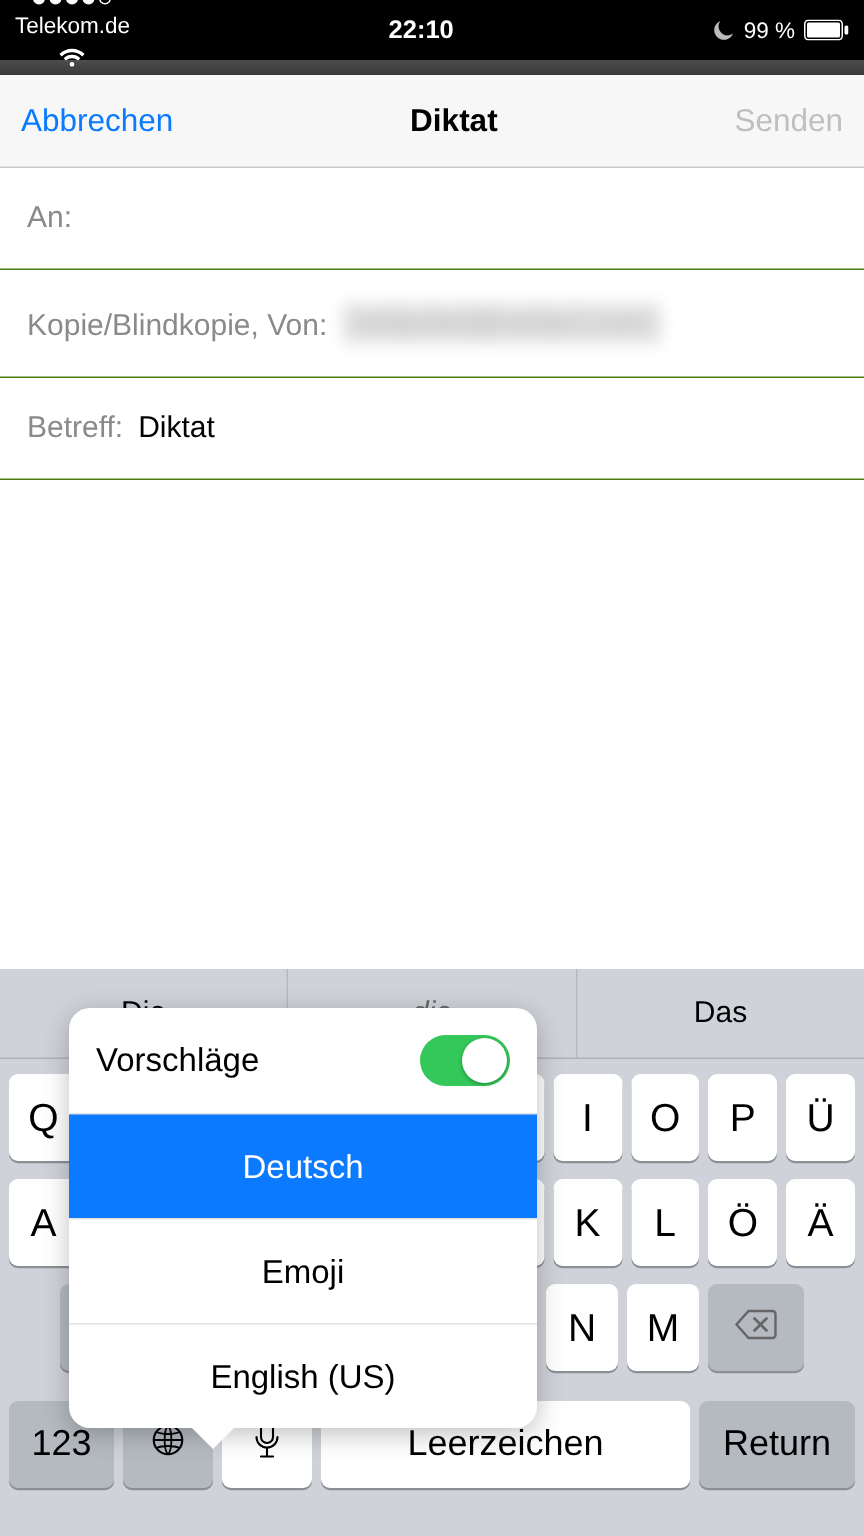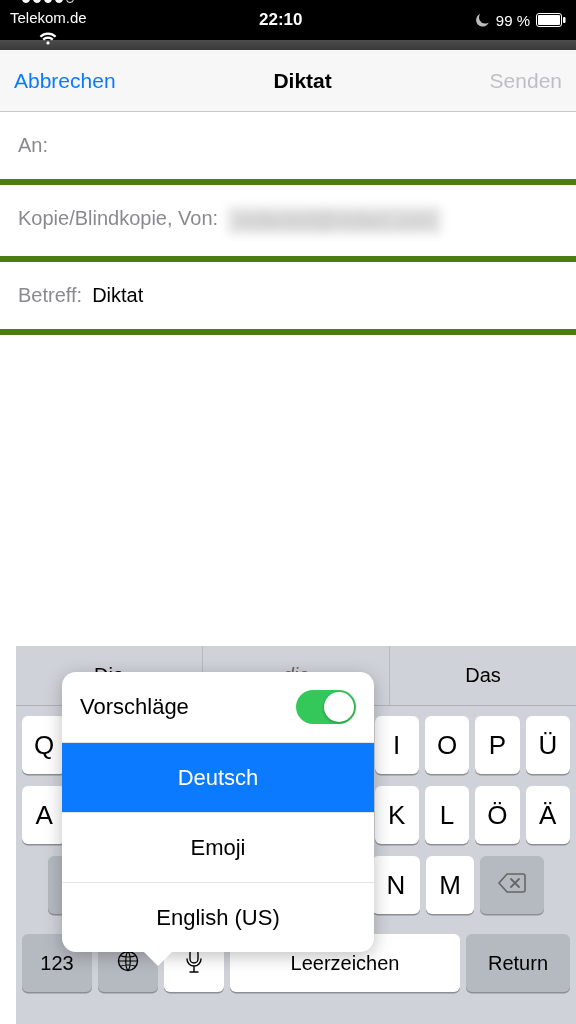--- a/index.html
+++ b/index.html
@@ -17,41 +17,41 @@
   .wifi-icon, .moon-icon, .battery-icon { display: inline-flex; }
 
   
   .window-tab { height: 10px; background: linear-gradient(#4c4c4c,#3a3a3a); }
   .nav-bar { height: 62px; background: #f7f7f8; border-bottom: 1px solid #c7c7c9; display: flex; align-items: center; justify-content: space-between; padding: 0 14px; gap: 40px; }
   .nav-left { color: #0b7aff; font-size: 21px; }
   .nav-title { font-weight: 700; font-size: 21px; color: #000; }
   .nav-right { color: #bfbfc3; font-size: 21px; }
 
   
-  .field { padding: 22px 18px; border-bottom: 6px solid #4d7c0f; display: flex; align-items: flex-start; gap: 10px; font-size: 20px; }
+  .field { padding: 22px 18px; border-bottom: 1px solid #4d7c0f; display: flex; align-items: flex-end; gap: 10px; font-size: 20px; }
   .field-label { color: #8a8a8e; }
   .field-value { color: #000; }
   .blur { filter: blur(5px); color:#bdbdbd; background:#e2e2e2; padding:2px 8px; border-radius:3px;}
   .body-area { height: 260px; }
 
   
-  .kbd { position: absolute; bottom: 0; left: 16px; right: 0; height: 378px; background: #cfd3d9; }
+  .kbd { position: absolute; bottom: 0; left: 0; right: 0; height: 378px; background: #cfd3d9; }
   .sugg-row { height: 60px; display: flex; border-bottom: 1px solid #aeb2b8; }
   .sugg { flex: 1; display:flex; align-items:center; justify-content:center; color:#000; font-size:20px; border-right:1px solid #b7bbc0;}
   .sugg:nth-child(2) { font-style: italic; color:#666;}
   .sugg:last-child { border-right:none; }
 
   .key-rows { padding: 10px 6px 8px 6px; }
   .key-row { display:flex; gap:6px; margin-bottom:12px; justify-content:center;}
   .key { background:#fff; border-radius:6px; height:58px; flex:1; display:flex; align-items:center; justify-content:center; font-size:26px; color:#000; box-shadow:0 1.5px 0 #8c8f94; max-width:48px;}
   .key.special { background:#b5bac1; color:#000; flex:none; }
   .key.wide { max-width:none; }
 
   .bottom-row { display:flex; gap:6px; padding:0 6px 8px 6px; }
-  .bkey { background:#b5bac1; border-radius:6px; height:58px; display:flex; align-items:center; justify-content:center; font-size:20px; box-shadow:0 1.5px 0 #8c8f94;}
+  .bkey { background:#b5bac1; border-radius:6px; height:58px; display:flex; align-items:center; justify-content:center; font-size:24px; box-shadow:0 1.5px 0 #8c8f94;}
   .bkey.num { width:70px; }
   .bkey.globe { width:60px; }
   .bkey.mic { width:60px; background:#fff;}
   .bkey.space { flex:1; background:#fff;}
   .bkey.return { width:104px;text-align:right; }
 
   
   .popup { position:absolute; left:20px; bottom:72px; width:312px; background:#fff; border-radius:14px; box-shadow:0 4px 18px rgba(0,0,0,.25); overflow:visible;margin-left:26px; }
   .popup-row { height:70px; display:flex; align-items:center; justify-content:center; font-size:22px; border-top:1px solid #e3e3e5;}
   .popup-row:first-child { border-top:none; justify-content:space-between; padding:0 18px;}

